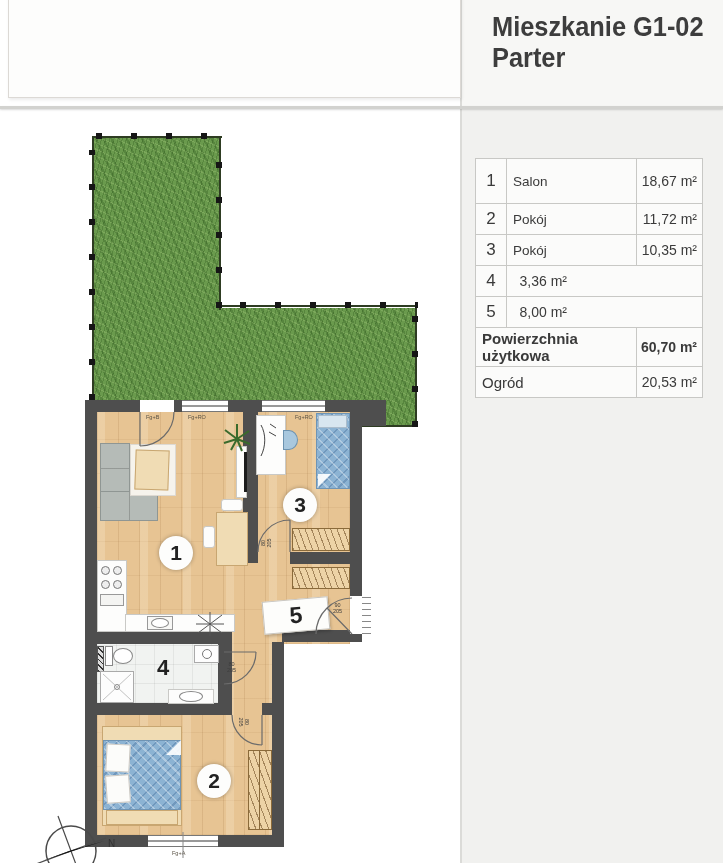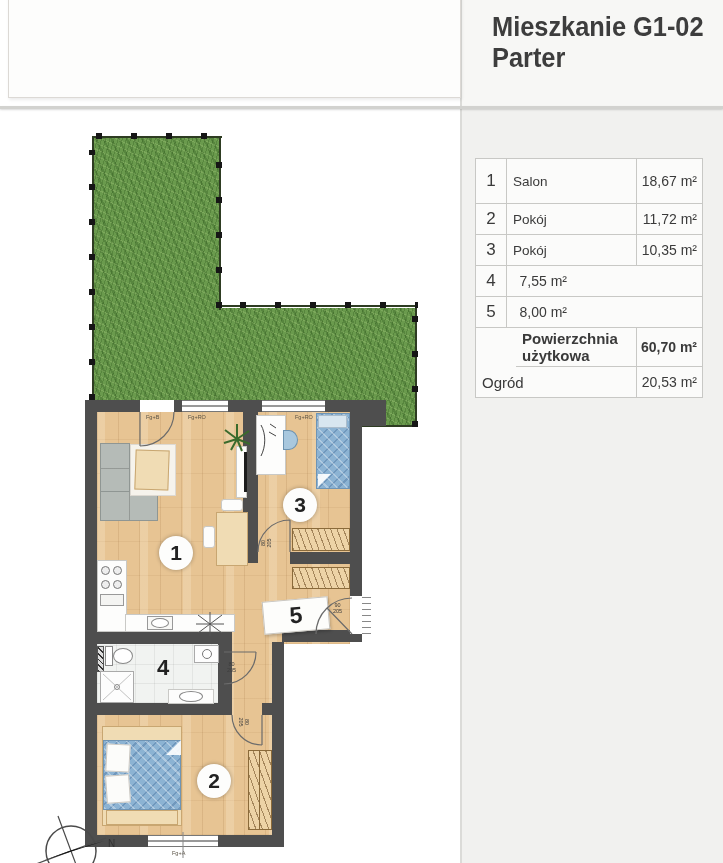--- a/index.html
+++ b/index.html
@@ -243,27 +243,27 @@
     </div>
     <div class="tr">
       <div class="c-no">3</div>
       <div class="c-name">
           <div>Pokój</div>
         </div>
       <div class="c-area">10,35 m²</div>
     </div>
     <div class="tr">
       <div class="c-no">4</div>
-      <div class="c-area">7,55 m²</div>
+      <div class="c-area">3,36 m²</div>
     </div>
     <div class="tr">
       <div class="c-no">5</div>
       <div class="c-area">8,00 m²</div>
     </div>
-    <div class="tr" style="min-height:33px;margin-left:40px;">
+    <div class="tr" style="min-height:33px;">
       <div class="c-label bold">Powierzchnia użytkowa</div>
       <div class="c-area bold">60,70 m²</div>
     </div>
     <div class="tr">
       <div class="c-label">Ogród</div>
       <div class="c-area">20,53 m²</div>
     </div>
   </div>
 
 </div>

